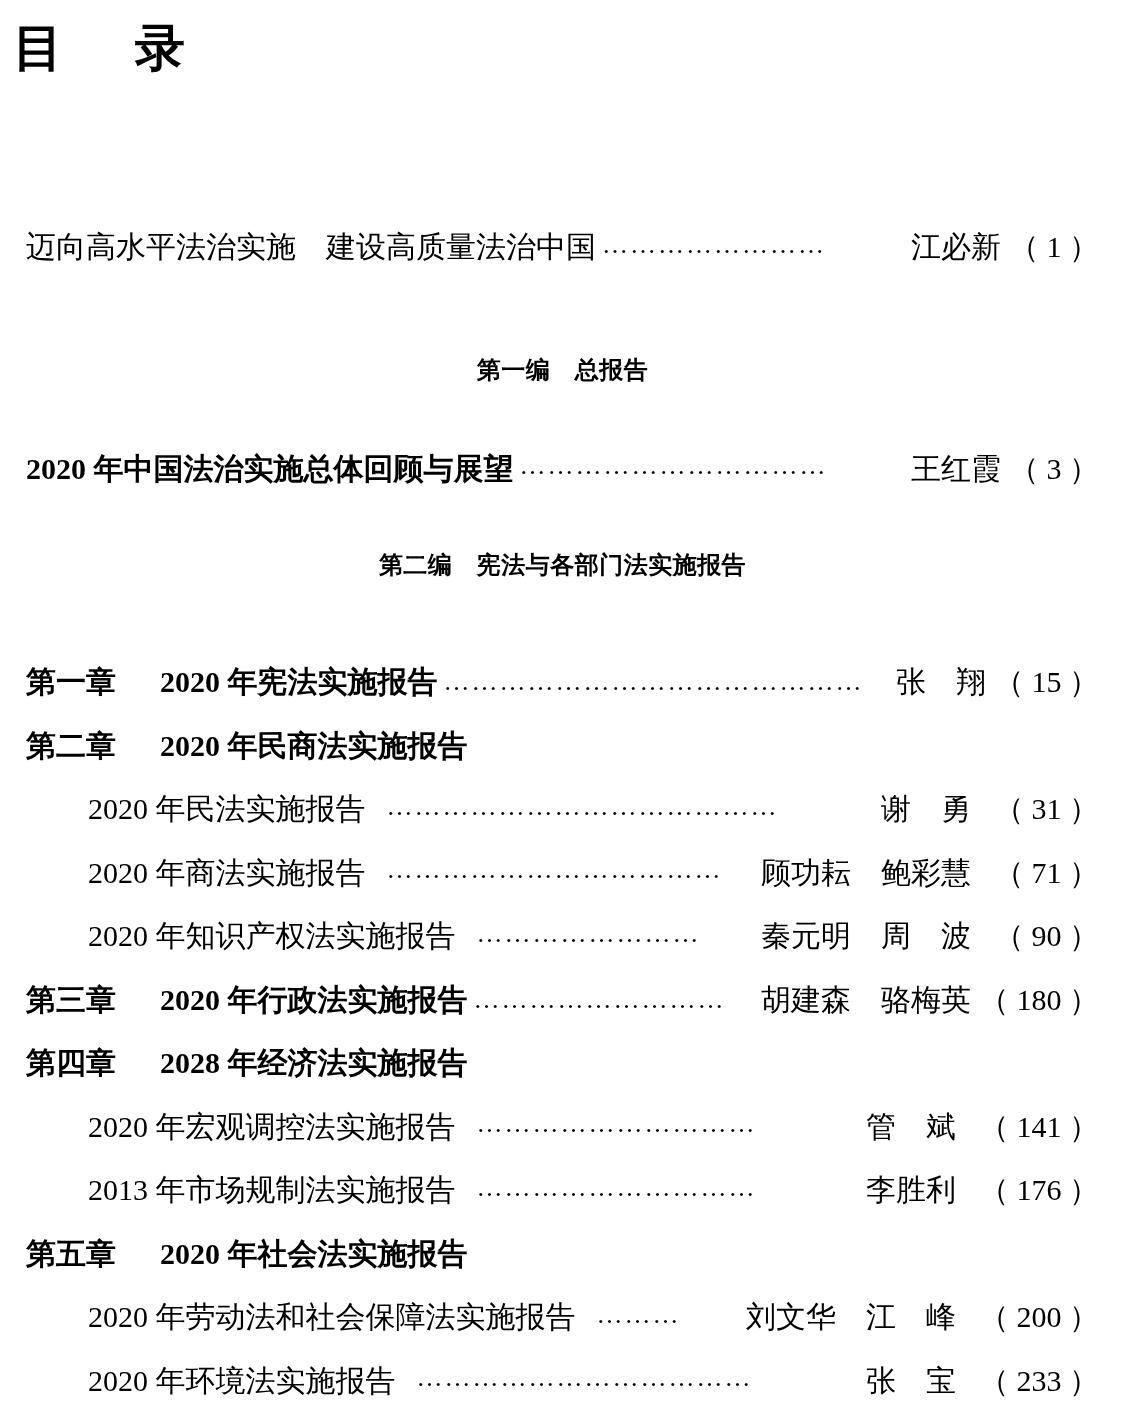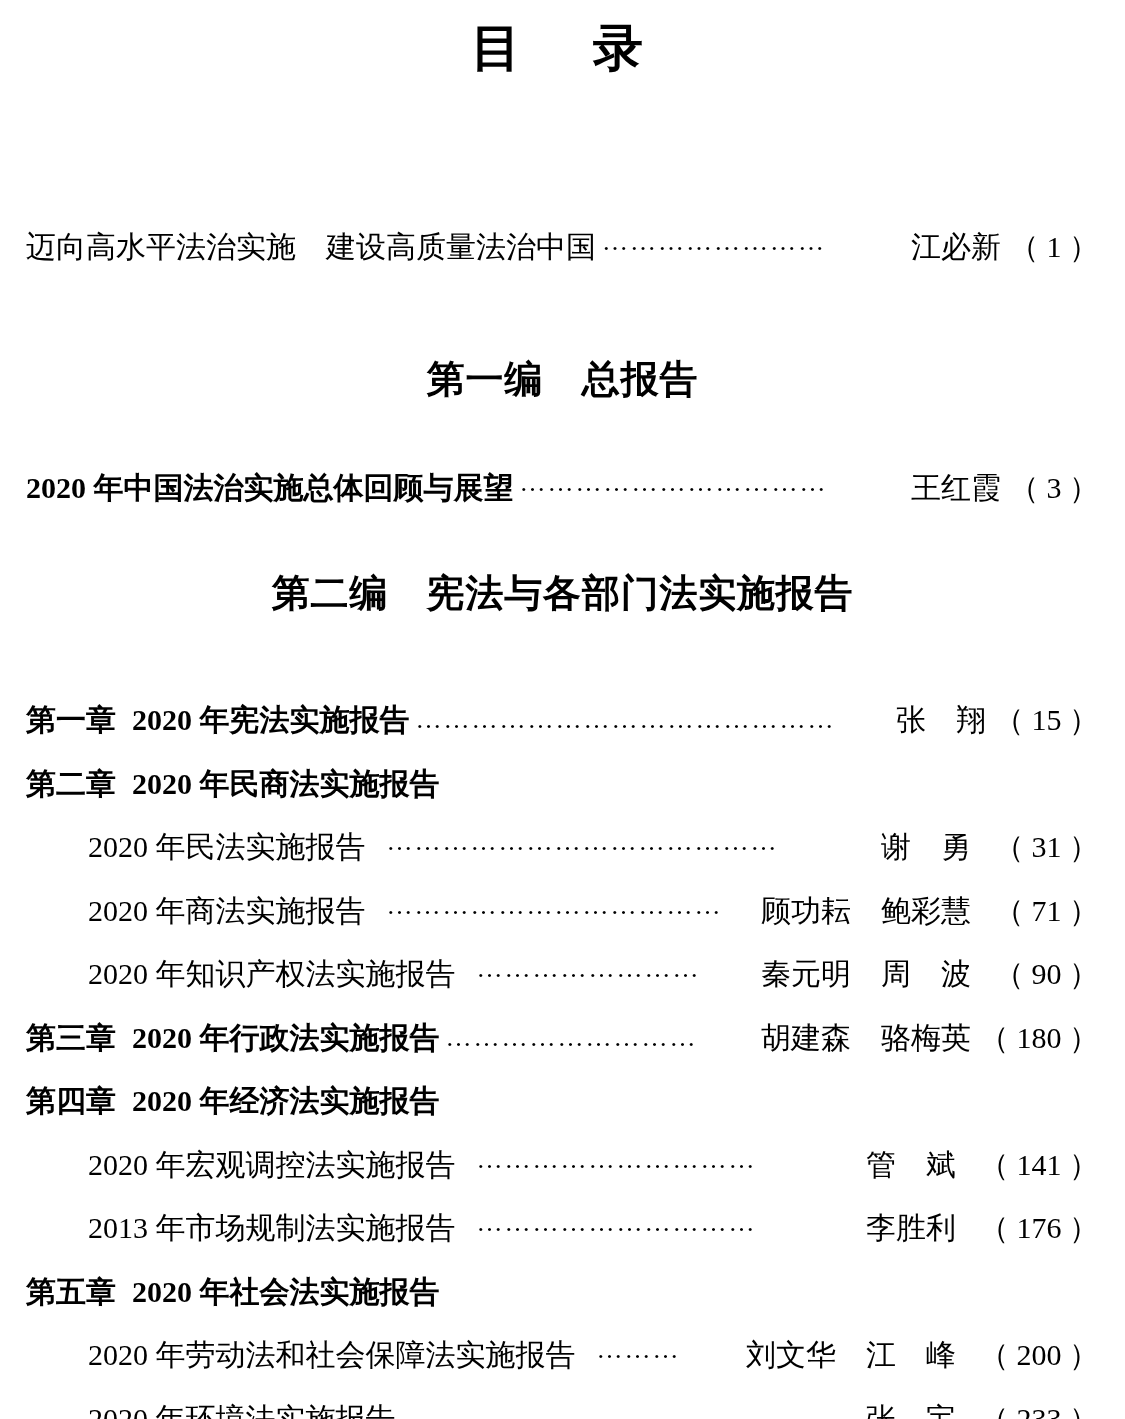--- a/index.html
+++ b/index.html
@@ -10,36 +10,37 @@
   .page {
     position: relative;
     width: 1125px;
     height: 1419px;
     background: #ffffff;
     font-family: "Liberation Serif", "DejaVu Serif", serif;
     color: #000000;
     overflow: hidden;
   }
   .page-title {
-    text-align: center;
+    text-align: left;
     font-size: 50px;
     font-weight: bold;
     letter-spacing: 0.22em;
     padding-top: 18px;
     line-height: 1.2;
+    padding-left: 13px;
   }
   .content {
     padding: 0 26px 0 26px;
   }
   .spacer-top { height: 150px; }
 
   
   .entry {
     display: flex;
-    align-items: flex-start;
+    align-items: center;
     font-size: 30px;
     line-height: 1.25;
     white-space: nowrap;
   }
   .entry .title {
     flex: 0 0 auto;
   }
   .entry .leader {
     flex: 1 1 auto;
     overflow: hidden;
@@ -57,21 +58,21 @@
   }
   .entry .pagenum {
     flex: 0 0 auto;
     white-space: nowrap;
     margin-left: 8px;
   }
   .bold { font-weight: bold; font-family: Liberation Serif, serif; }
 
   .part-heading {
     text-align: center;
-    font-size: 38px;
+    font-size: 24px;
     font-weight: bold;
     letter-spacing: 0.02em;
   }
 
   
   .gap-a { height: 88px; }   
   .gap-b { height: 64px; }   
   .gap-c { height: 62px; }   
   .gap-d { height: 56px; }   
 
@@ -79,21 +80,21 @@
     display: flex;
     align-items: baseline;
     font-size: 30px;
     line-height: 1.25;
     white-space: nowrap;
     margin-top: 26px;
   }
   .chapter-row .chno {
     font-weight: bold;
     flex: 0 0 auto;
-    margin-right: 16px;
+    margin-right: 44px;
   }
   .sub-row {
     margin-top: 26px;
     padding-left: 62px;
   }
   .sub-row.entry { font-size: 30px; gap: 15px; }
 </style>
 </head>
 <body>
 
@@ -165,21 +166,21 @@
     <div class="chapter-row entry">
       <span class="chno">第三章</span>
       <span class="title bold">2020 年行政法实施报告</span>
       <span class="leader">………………………</span>
       <span class="author">胡建森　骆梅英</span>
       <span class="pagenum">（ 180 ）</span>
     </div>
 
     <div class="chapter-row entry">
       <span class="chno">第四章</span>
-      <span class="title bold">2020 年经济法实施报告</span>
+      <span class="title bold">2028 年经济法实施报告</span>
     </div>
     <div class="entry sub-row">
       <span class="title">2020 年宏观调控法实施报告</span>
       <span class="leader">…………………………</span>
       <span class="author">管　斌</span>
       <span class="pagenum">（ 141 ）</span>
     </div>
     <div class="entry sub-row">
       <span class="title">2013 年市场规制法实施报告</span>
       <span class="leader">…………………………</span>

